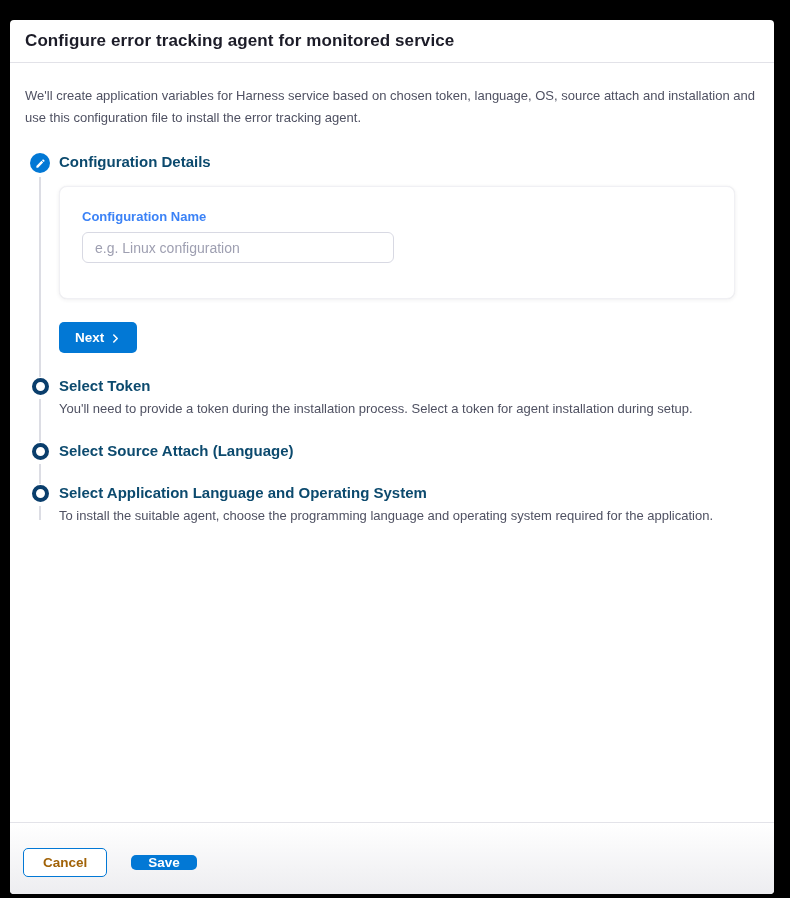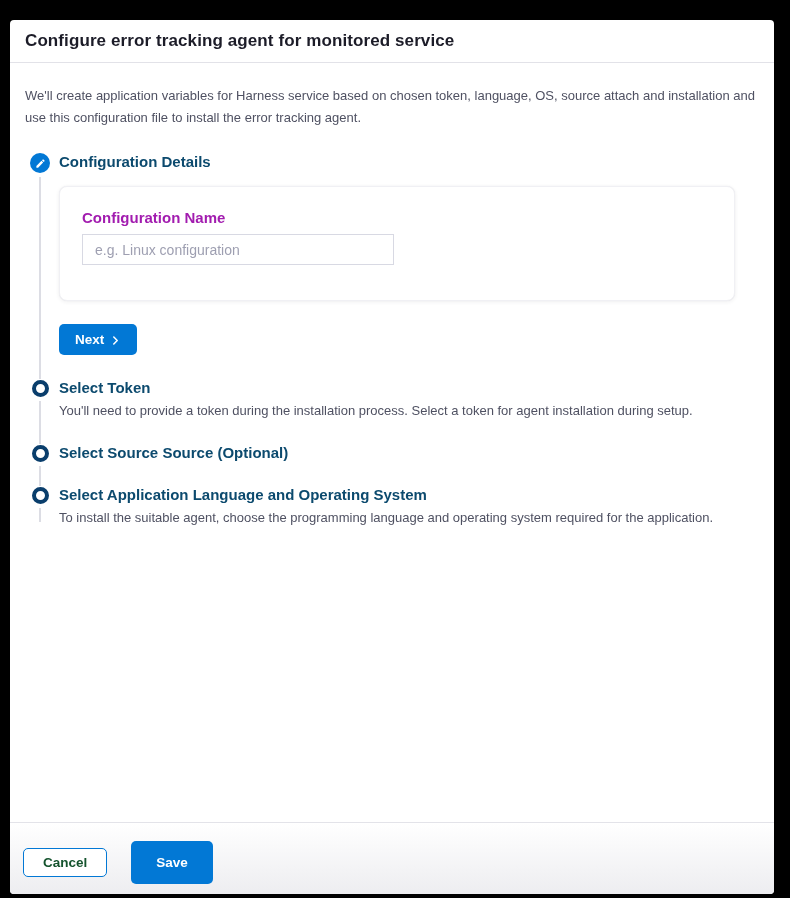--- a/index.html
+++ b/index.html
@@ -30,47 +30,47 @@
   .step-body { flex: 1 1 auto; padding-bottom: 24px; }
   .step-title { font-size: 15px; font-weight: 700; color: #0c4a6e; line-height: 18px; cursor: pointer; }
   .step-desc { font-size: 13px; color: #4f5162; line-height: 18px; margin-top: 5px; }
   
   .card {
     margin-top: 15px; max-width: 676px; background: #fff;
     border: 1px solid #f0f0f4; border-radius: 8px;
     box-shadow: 0 1px 4px rgba(40,41,61,.07), 0 0 1px rgba(40,41,61,.08);
     padding: 22px 24px 35px 22px;
   }
-  .field-label { font-size: 15px; font-weight: 700; color: #a21caf; margin-bottom: 8px; }
+  .field-label { font-size: 13px; font-weight: 700; color: #3b82f6; margin-bottom: 8px; }
   .text-input {
-    width: 312px; height: 31px; border: 1px solid #d8d9e3; border-radius: 0;
+    width: 312px; height: 31px; border: 1px solid #d8d9e3; border-radius: 6px;
     padding: 0 12px; font-size: 14px; color: #15803d; font-family: "Liberation Sans", sans-serif;
     outline: none; background: #fff;
   }
   .text-input::placeholder { color: #9e9fb1; }
   
   .btn {
     display: inline-flex; align-items: center; justify-content: center; gap: 6px;
     border-radius: 5px; font-family: "Liberation Sans", sans-serif;
     font-size: 13.5px; font-weight: 700; cursor: pointer; border: none;
   }
   .btn-primary { background: #0278d5; color: #fff; height: 31px; padding: 0 16px; }
   .btn-next { margin-top: 23px; justify-content: center; }
   .chev { display: inline-flex; margin-top: 1px; }
   
   .ftr {
     flex: none; height: 72px; border-top: 1px solid #e3e3e9;
     background: linear-gradient(180deg, #ffffff 0%, #ededf0 100%);
     display: flex; align-items: center; gap: 24px; padding: 8px 0 0 13px;
   }
   .btn-cancel {
-    background: #fff; color: #14532d; border: 1px solid #0278d5;
+    background: #fff; color: #a16207; border: 1px solid #0278d5;
     height: 29px; padding: 0 19px; font-size: 13.5px;
   }
-  .btn-save { height: 43px; padding: 0 25px; }
+  .btn-save { height: 15px; padding: 0 17px; }
 </style>
 </head>
 <body>
 
 <div class="panel">
 
   <div class="hdr">
     <h1>Configure error tracking agent for monitored service</h1>
   </div>
 
@@ -115,21 +115,21 @@
         <div class="step-desc">You'll need to provide a token during the installation process. Select a token for agent installation during setup.</div>
       </div>
     </div>
 
     <div class="step">
       <div class="icon-col">
         <span class="dot-ring"></span>
         <span class="line"></span>
       </div>
       <div class="step-body">
-        <div class="step-title">Select Source Source (Optional)</div>
+        <div class="step-title">Select Source Attach (Language)</div>
       </div>
     </div>
 
     <div class="step">
       <div class="icon-col">
         <span class="dot-ring"></span>
         <span class="line tail"></span>
       </div>
       <div class="step-body">
         <div class="step-title">Select Application Language and Operating System</div>

